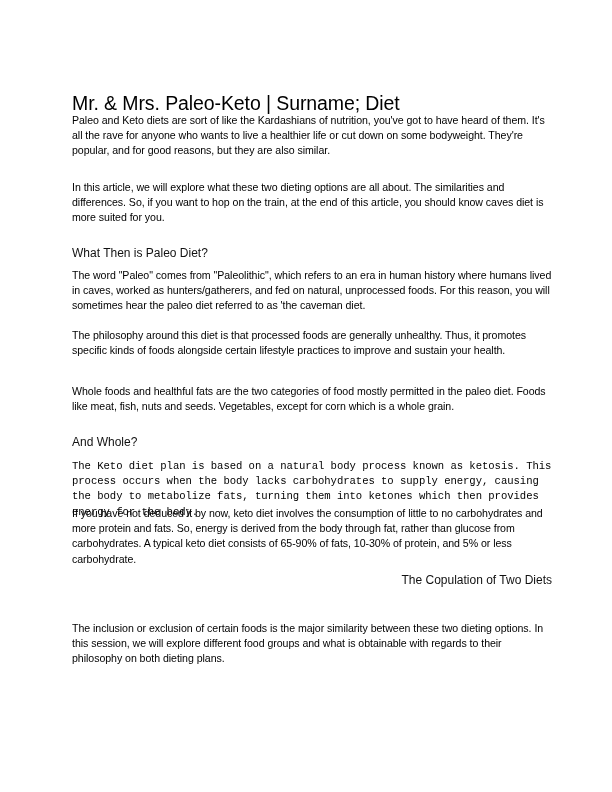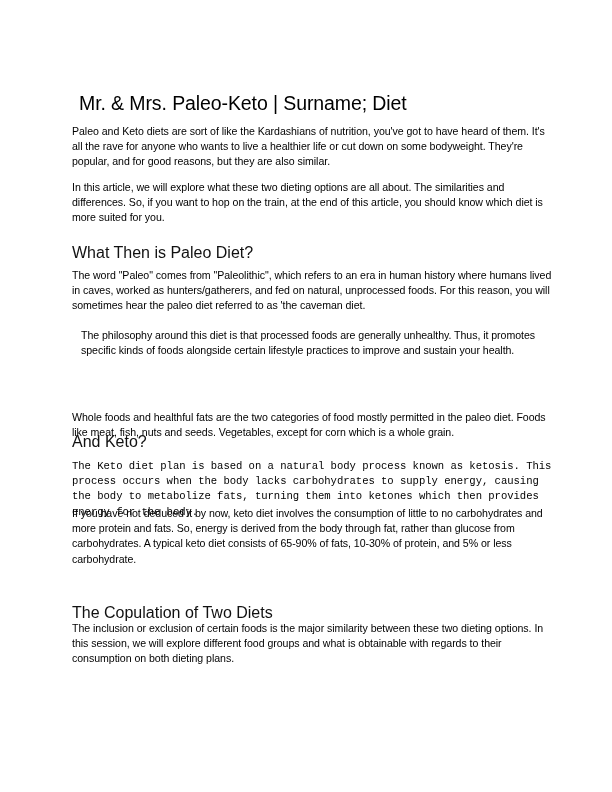--- a/index.html
+++ b/index.html
@@ -16,21 +16,21 @@
       color: #000000;
     }
     .page {
       position: absolute;
       left: 72px;
       top: 0;
       width: 472px;
     }
     .title {
       position: absolute;
-      left: 7px;
+      left: 0;
       top: 91px;
       width: 480px;
       font-size: 19.5px;
       font-weight: normal;
       margin: 0;
       line-height: 24px;
       letter-spacing: -0.1px;
       white-space: nowrap;
     }
     .para {
@@ -39,41 +39,41 @@
       width: 480px;
       font-size: 10.6px;
       line-height: 15.2px;
       margin: 0;
       letter-spacing: -0.05px;
     }
     .heading {
       position: absolute;
       left: 0;
       width: 480px;
-      font-size: 16px;
+      font-size: 12px;
       line-height: 20px;
       margin: 0;
       font-weight: normal;
       color: #111111;
       white-space: nowrap;
     }
   </style>
 </head>
 <body>
 
 <div class="page">
   <h1 class="title">Mr. &amp; Mrs. Paleo-Keto | Surname; Diet</h1>
 
-  <p class="para" style="top:124px;">Paleo and Keto diets are sort of like the Kardashians of nutrition, you've got to have heard of them. It's all the rave for anyone who wants to live a healthier life or cut down on some bodyweight. They're popular, and for good reasons, but they are also similar.</p>
-  <p class="para" style="top:180px;">In this article, we will explore what these two dieting options are all about. The similarities and differences. So, if you want to hop on the train, at the end of this article, you should know which diet is more suited for you.</p>
+  <p class="para" style="top:113px;">Paleo and Keto diets are sort of like the Kardashians of nutrition, you've got to have heard of them. It's all the rave for anyone who wants to live a healthier life or cut down on some bodyweight. They're popular, and for good reasons, but they are also similar.</p>
+  <p class="para" style="top:180px;">In this article, we will explore what these two dieting options are all about. The similarities and differences. So, if you want to hop on the train, at the end of this article, you should know caves diet is more suited for you.</p>
 
   <h2 class="heading" style="top:243px;">What Then is Paleo Diet?</h2>
   <p class="para" style="top:268px;">The word "Paleo" comes from "Paleolithic", which refers to an era in human history where humans lived in caves, worked as hunters/gatherers, and fed on natural, unprocessed foods. For this reason, you will sometimes hear the paleo diet referred to as 'the caveman diet.</p>
-  <p class="para" style="top:328px;margin-left:9px;">The philosophy around this diet is that processed foods are generally unhealthy. Thus, it promotes specific kinds of foods alongside certain lifestyle practices to improve and sustain your health.</p>
-  <p class="para" style="top:384px;margin-top:26px;">Whole foods and healthful fats are the two categories of food mostly permitted in the paleo diet. Foods like meat, fish, nuts and seeds. Vegetables, except for corn which is a whole grain.</p>
+  <p class="para" style="top:328px;">The philosophy around this diet is that processed foods are generally unhealthy. Thus, it promotes specific kinds of foods alongside certain lifestyle practices to improve and sustain your health.</p>
+  <p class="para" style="top:384px;">Whole foods and healthful fats are the two categories of food mostly permitted in the paleo diet. Foods like meat, fish, nuts and seeds. Vegetables, except for corn which is a whole grain.</p>
 
-  <h2 class="heading" style="top:432px;">And Keto?</h2>
+  <h2 class="heading" style="top:432px;">And Whole?</h2>
   <p class="para" style="top:459px;font-family:Liberation Mono, monospace;">The Keto diet plan is based on a natural body process known as ketosis. This process occurs when the body lacks carbohydrates to supply energy, causing the body to metabolize fats, turning them into ketones which then provides energy for the body.</p>
   <p class="para" style="top:506px;">If you have not deduced it by now, keto diet involves the consumption of little to no carbohydrates and more protein and fats. So, energy is derived from the body through fat, rather than glucose from carbohydrates. A typical keto diet consists of 65-90% of fats, 10-30% of protein, and 5% or less carbohydrate.</p>
 
-  <h2 class="heading" style="top:603px;">The Copulation of Two Diets</h2>
-  <p class="para" style="top:621px;">The inclusion or exclusion of certain foods is the major similarity between these two dieting options. In this session, we will explore different food groups and what is obtainable with regards to their consumption on both dieting plans.</p>
+  <h2 class="heading" style="top:570px;text-align:right;">The Copulation of Two Diets</h2>
+  <p class="para" style="top:621px;">The inclusion or exclusion of certain foods is the major similarity between these two dieting options. In this session, we will explore different food groups and what is obtainable with regards to their philosophy on both dieting plans.</p>
 </div>
 
 </body></html>

